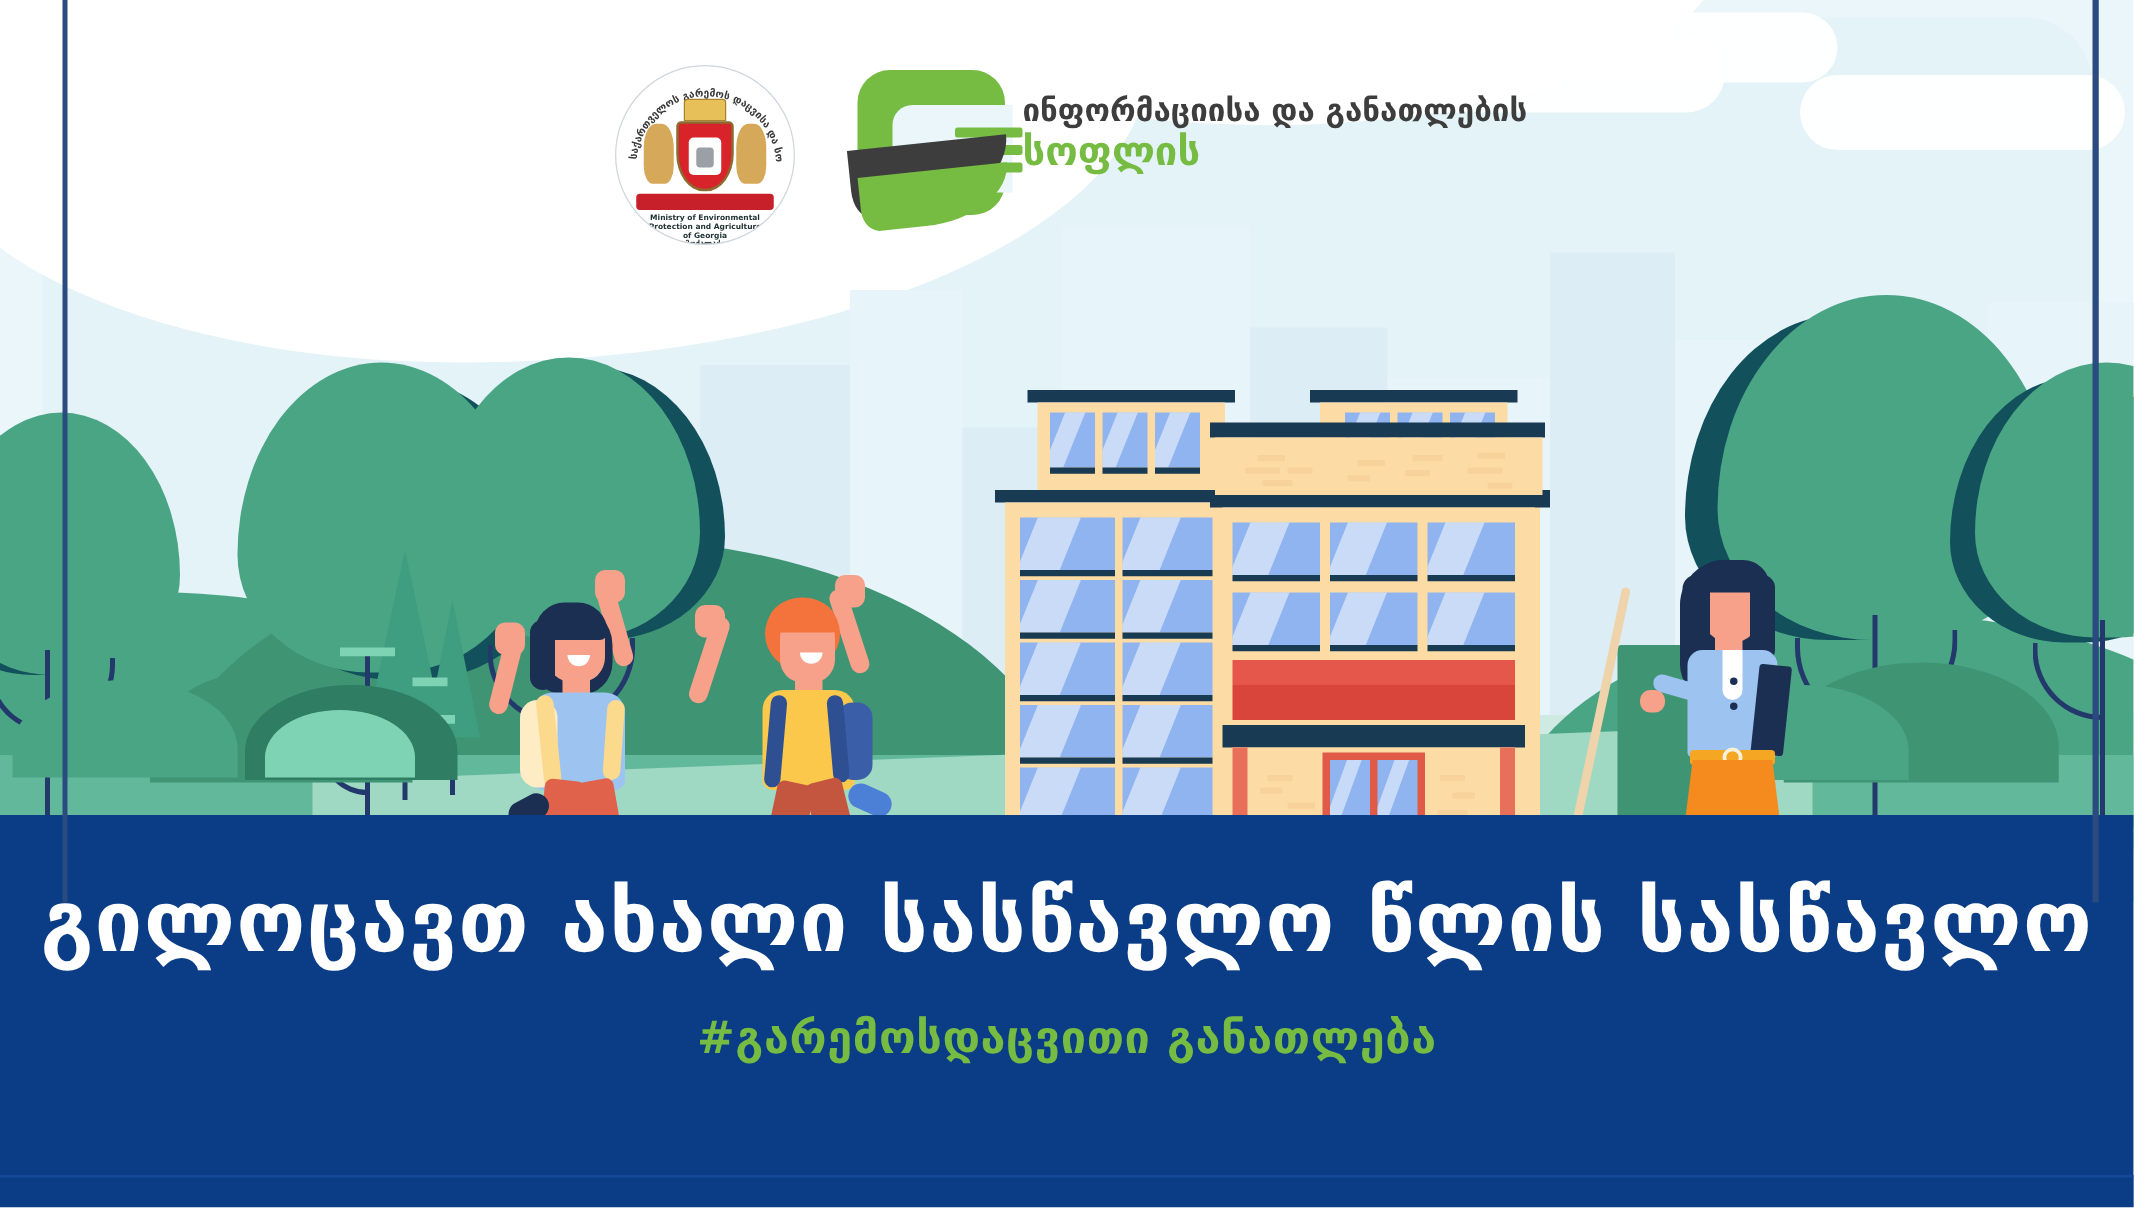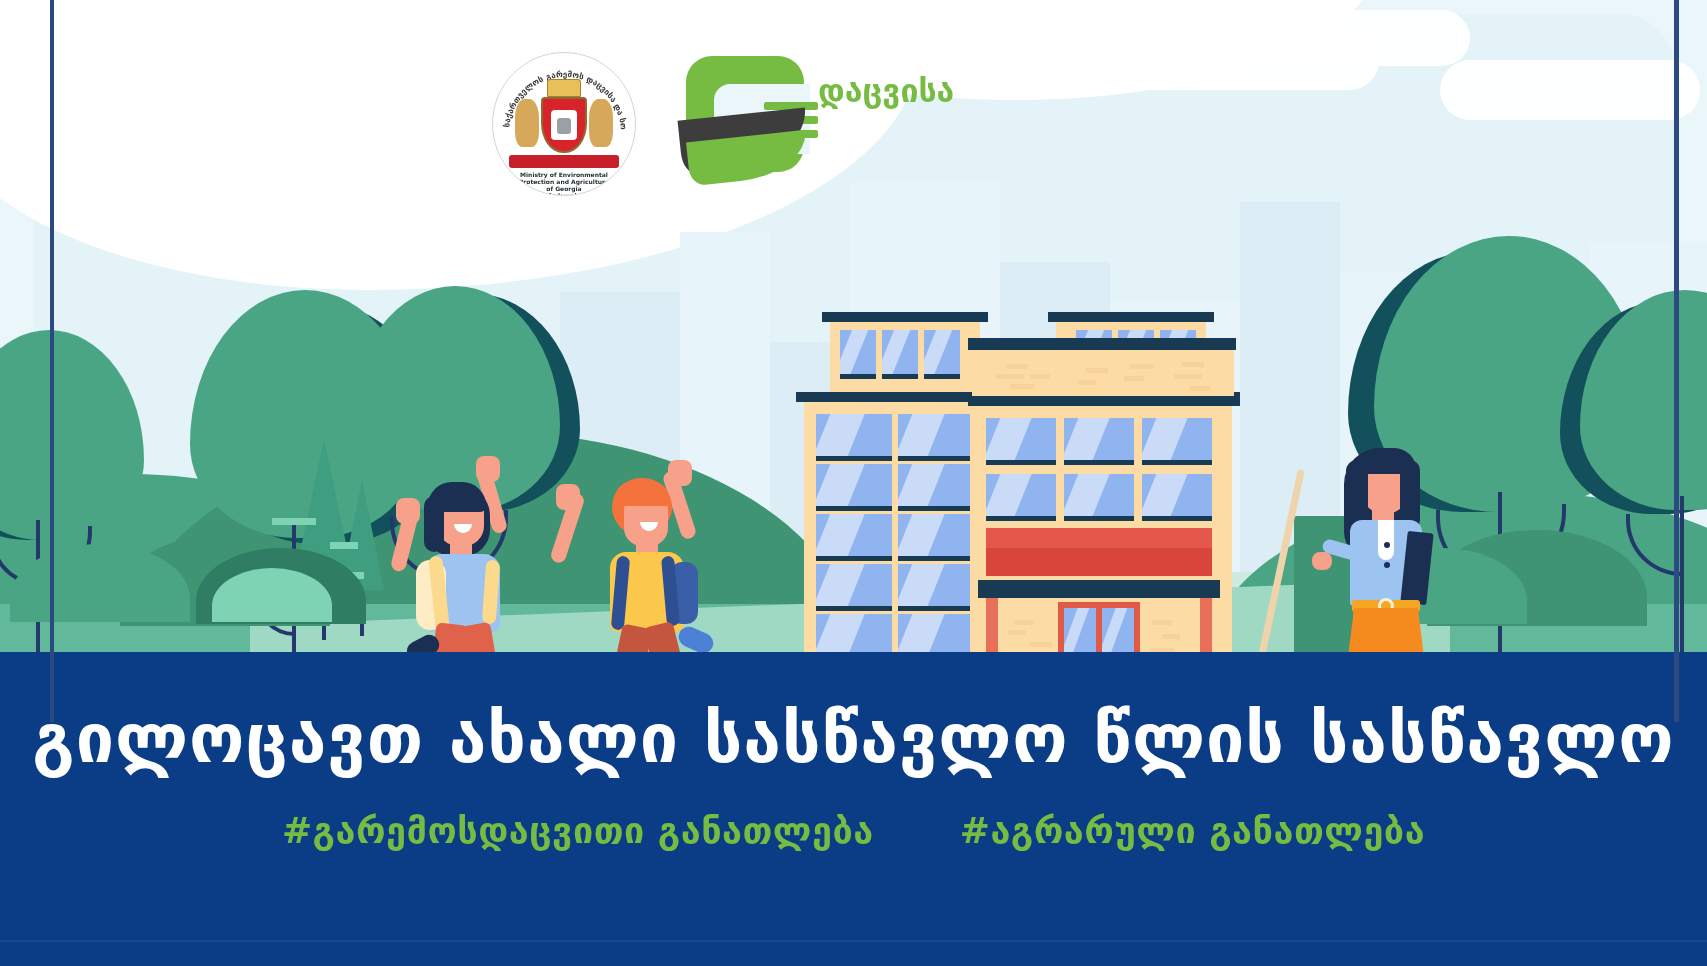--- a/index.html
+++ b/index.html
@@ -584,28 +584,28 @@
     <div class="logo-g-outer"></div>
     <div class="logo-g-inner"></div>
     <div class="logo-bar" style="top:52px;"></div>
     <div class="logo-bar" style="top:66px;"></div>
     <div class="logo-bar" style="top:80px;"></div>
     <div class="logo-book-dark"></div>
     <div class="logo-book-green"></div>
   </div>
 
   <div class="logo-text">
-    <div class="logo-l3">დაცვისა</div>
+    <div class="logo-l2">ინფორმაციისა და განათლების</div>
+    <div class="logo-l3">სოფლის</div>
   </div>
 
   <div class="banner">
     <div class="headline">გილოცავთ ახალი სასწავლო წლის სასწავლო</div>
     <div class="tags">
       <span>#გარემოსდაცვითი განათლება</span>
-      <span>#აგრარული განათლება</span>
     </div>
     <div class="banner-rule"></div>
   </div>
 
   <div class="left-rule"></div>
   <div class="right-rule"></div>
 
 </div>
 
 </body></html>

